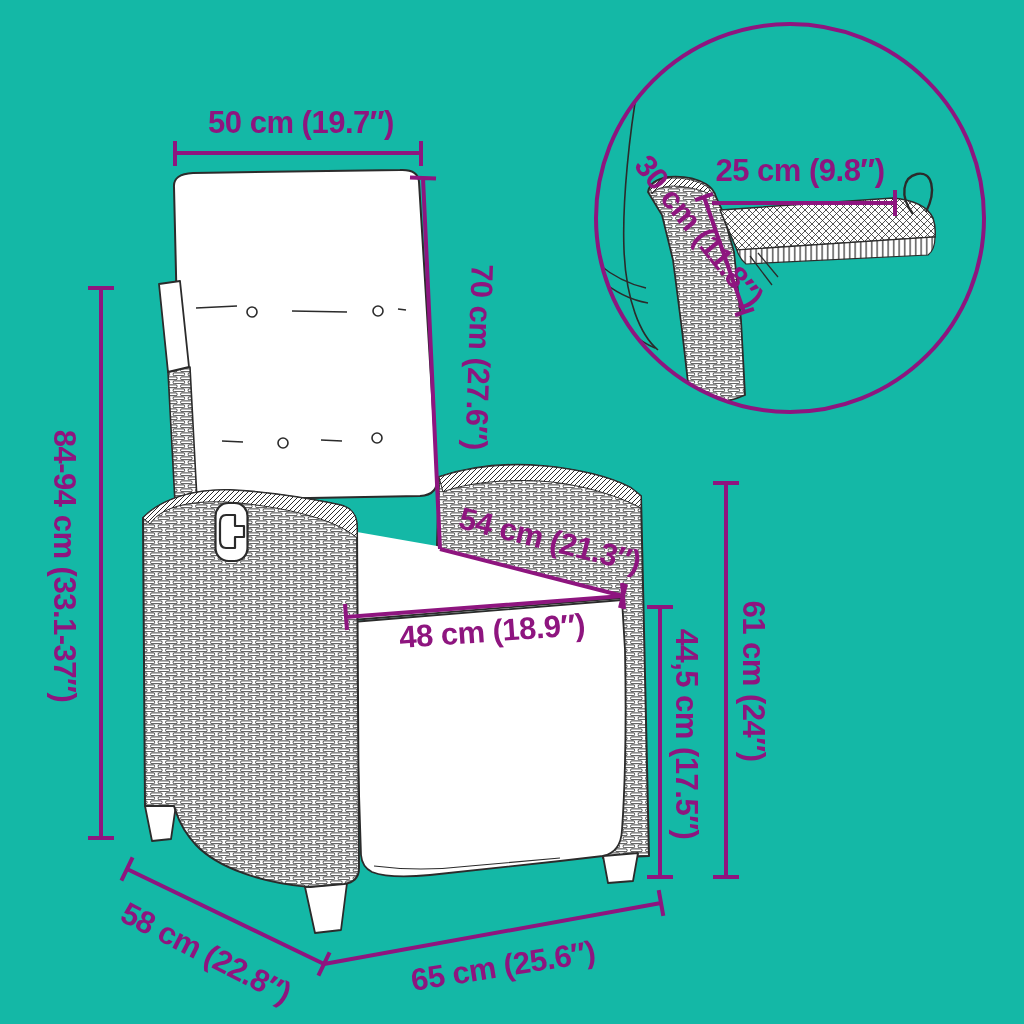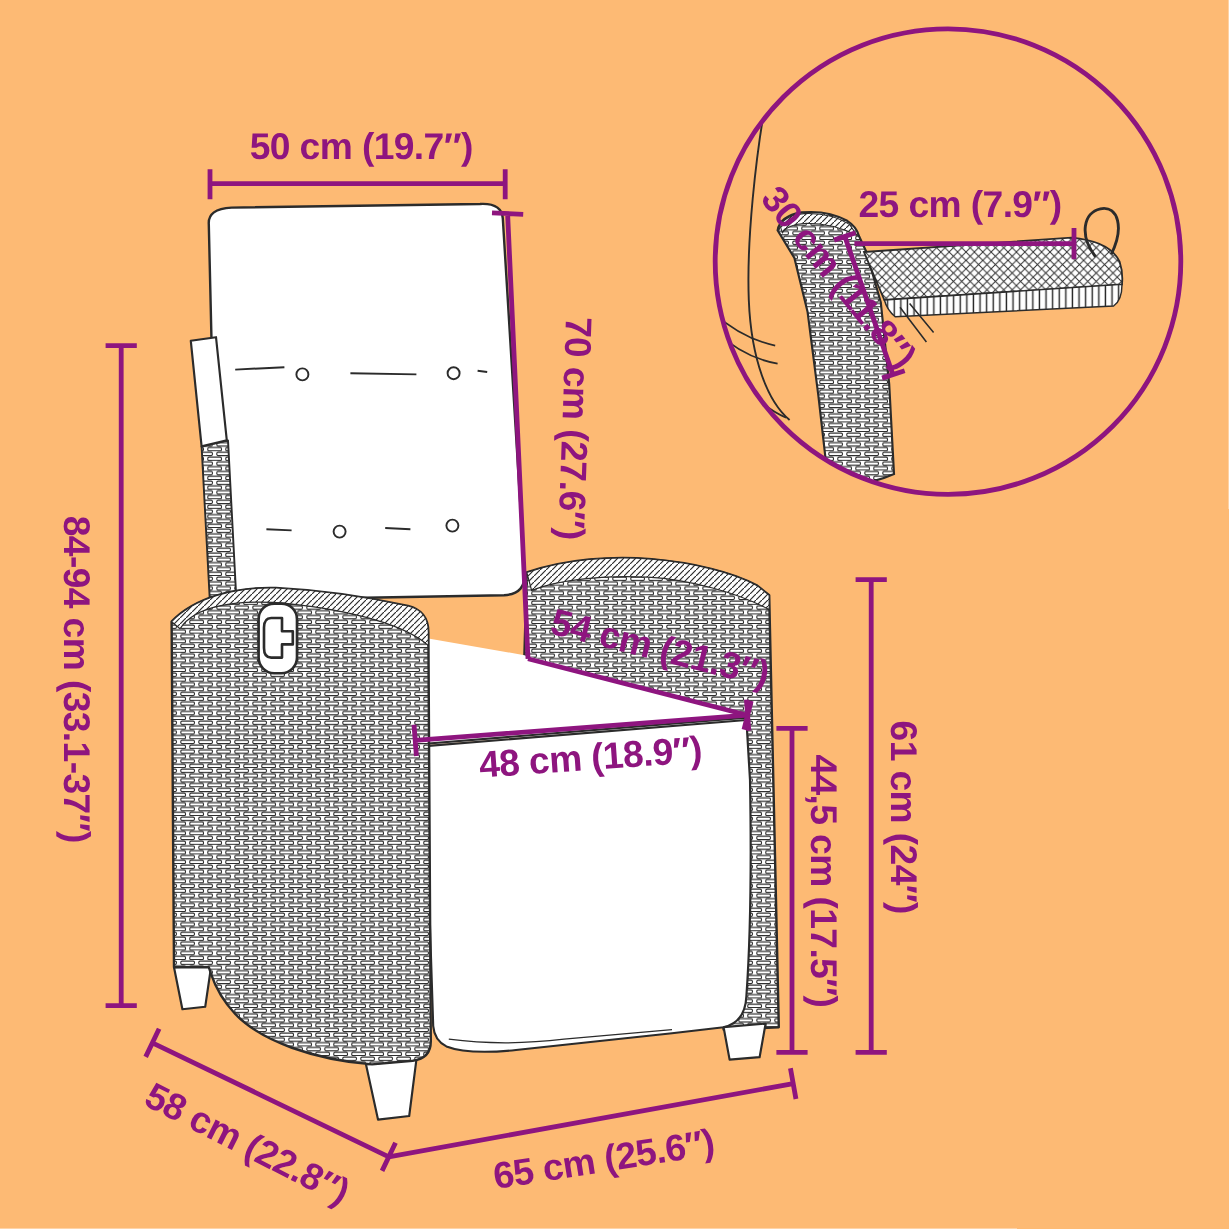--- a/index.html
+++ b/index.html
@@ -1,17 +1,17 @@
 <!DOCTYPE html>
 <html><head>
 <meta charset="utf-8">
 <style>
   html,body{margin:0;padding:0;background:#ffffff;}
   .stage{
-    position:relative;width:1024px;height:1024px;background:#fdba74;overflow:hidden;
+    position:relative;width:1024px;height:1024px;background:#14b8a6;overflow:hidden;
     font-family:"Liberation Sans","DejaVu Sans",sans-serif;
   }
   .stage svg{position:absolute;left:0;top:0;}
   .dim-label{
     position:absolute;
     transform:translate(-50%,-50%);
     color:#8E157F;
     font-weight:bold;
     font-size:31px;
     letter-spacing:-0.5px;
@@ -148,16 +148,16 @@
 
 <div class="dim-label rot" style="left:301px;top:122px;--r:0deg">50 cm (19.7″)</div>
 <div class="dim-label rot" style="left:479px;top:357px;--r:92deg">70 cm (27.6″)</div>
 <div class="dim-label rot" style="left:64px;top:566px;--r:90deg">84-94 cm (33.1-37″)</div>
 <div class="dim-label rot" style="left:550px;top:540px;--r:14deg">54 cm (21.3″)</div>
 <div class="dim-label rot" style="left:492px;top:631px;--r:-4deg">48 cm (18.9″)</div>
 <div class="dim-label rot" style="left:686px;top:734px;--r:90deg">44,5 cm (17.5″)</div>
 <div class="dim-label rot" style="left:753px;top:681px;--r:90deg">61 cm (24″)</div>
 <div class="dim-label rot" style="left:206px;top:953px;--r:27deg">58 cm (22.8″)</div>
 <div class="dim-label rot" style="left:503px;top:966px;--r:-9deg">65 cm (25.6″)</div>
-<div class="dim-label rot" style="left:800px;top:170px;--r:0deg">25 cm (7.9″)</div>
+<div class="dim-label rot" style="left:800px;top:170px;--r:0deg">25 cm (9.8″)</div>
 <div class="dim-label rot" style="left:699px;top:231px;--r:51deg">30 cm (11.8″)</div>
 
 </div>
 
 </body></html>

